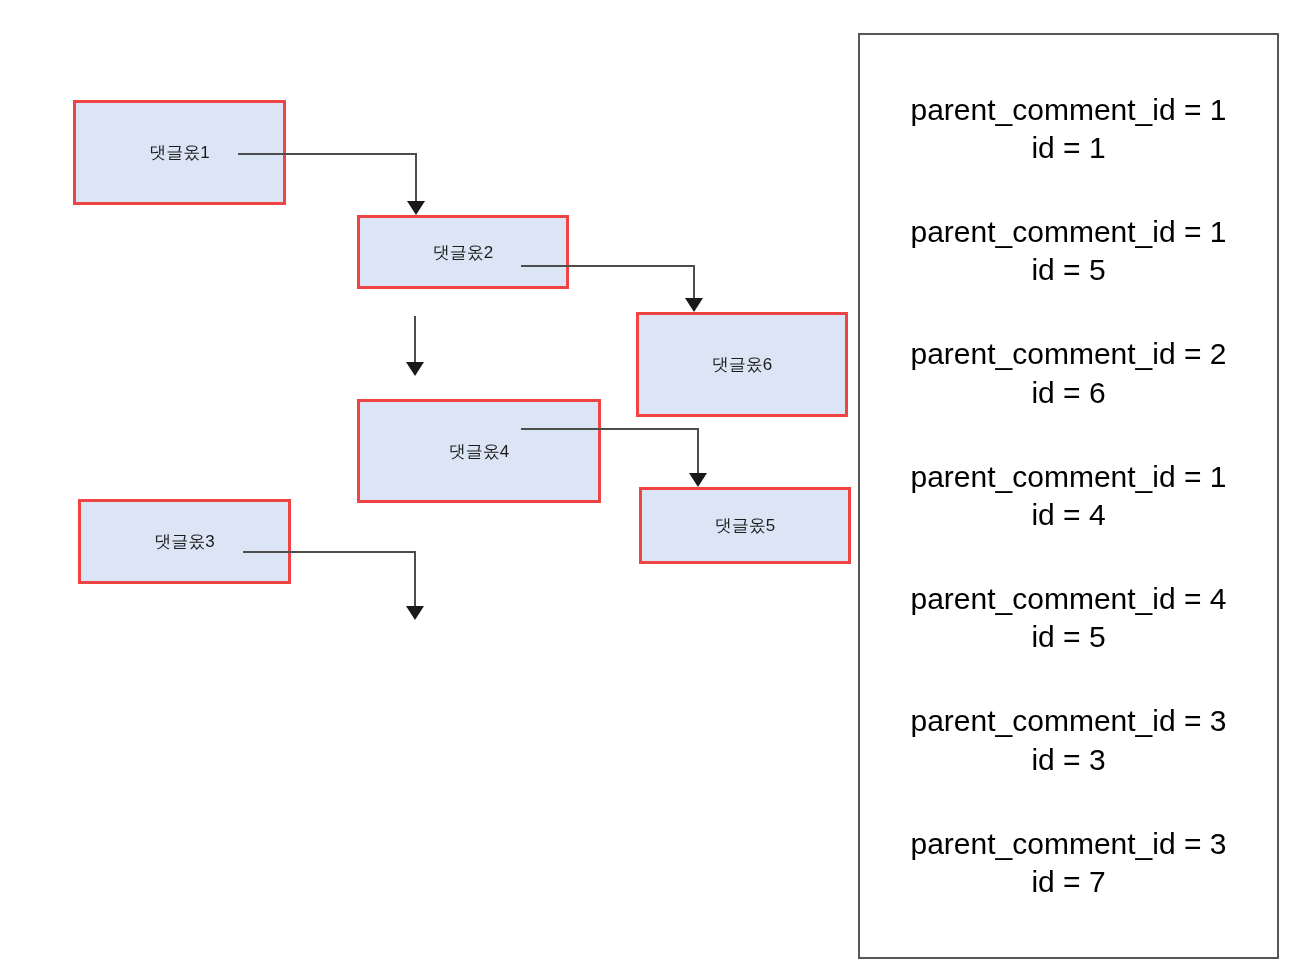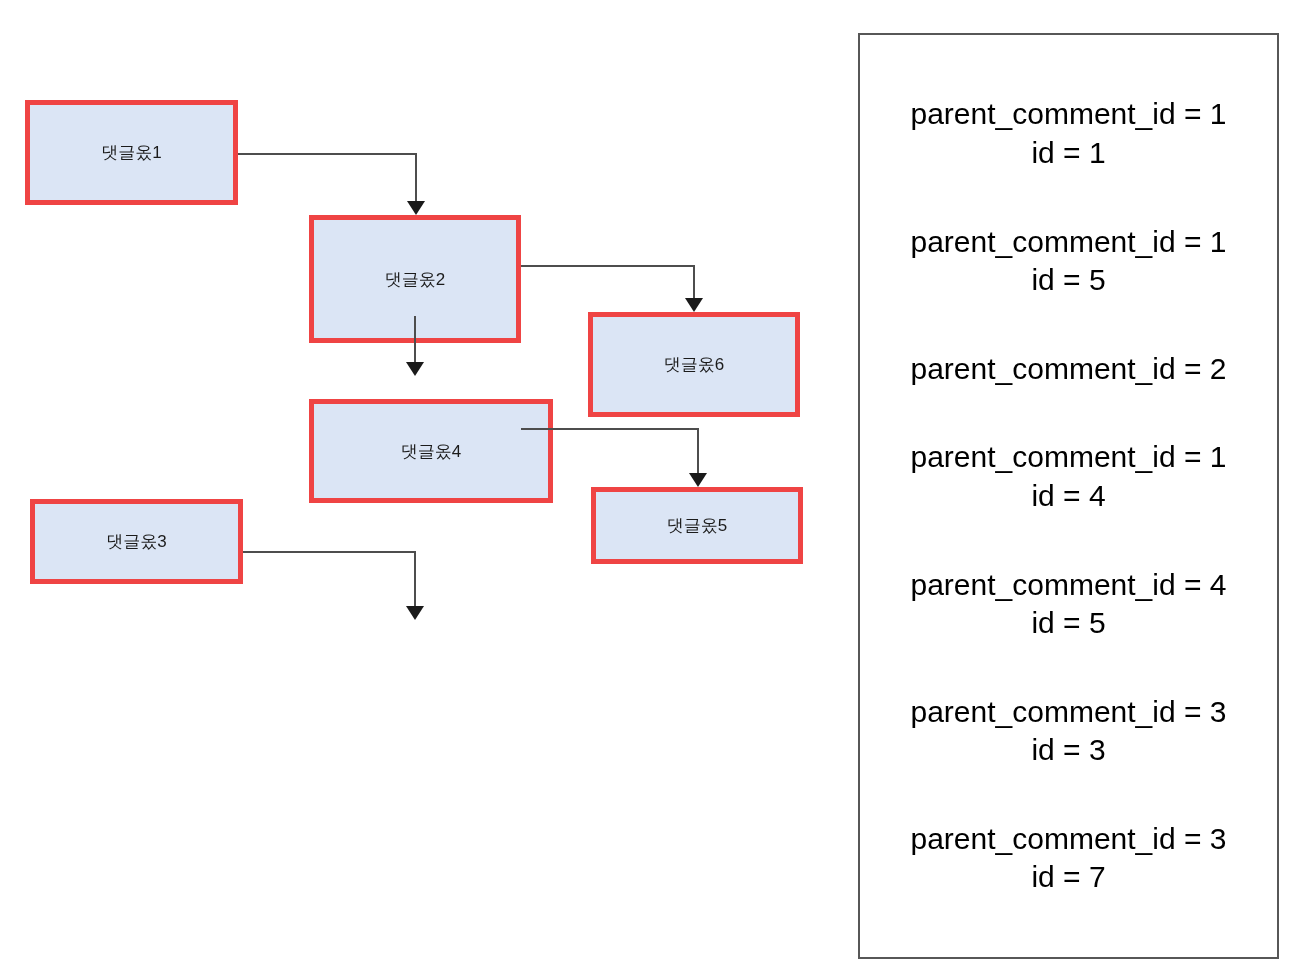--- a/index.html
+++ b/index.html
@@ -16,24 +16,25 @@
     height: 972px;
     background: #ffffff;
     overflow: hidden;
   }
 
   
   .node {
     position: absolute;
     box-sizing: border-box;
     background: #dbe5f5;
-    border: 5px solid #ef4444;
+    border: 3px solid #ef4444;
     display: flex;
     align-items: center;
     justify-content: center;
+    margin-left: 48px;
   }
   .node-label {
     font-family: "Liberation Sans", sans-serif;
     font-size: 17px;
     color: #1b1b1b;
     line-height: 1;
     letter-spacing: 0px;
     white-space: nowrap;
   }
 
@@ -87,21 +88,21 @@
 </style>
 </head>
 <body>
 
 <div id="canvas">
 
   <div class="node" style="left:25px; top:100px; width:213px; height:105px;">
     <span class="node-label">댓글옸1</span>
   </div>
 
-  <div class="node" style="left:309px; top:215px; width:212px; height:128px;">
+  <div class="node" style="left:309px; top:215px; width:212px; height:74px;">
     <span class="node-label">댓글옸2</span>
   </div>
 
   <div class="node" style="left:588px; top:312px; width:212px; height:105px;">
     <span class="node-label">댓글옸6</span>
   </div>
 
   <div class="node" style="left:309px; top:399px; width:244px; height:104px;">
     <span class="node-label">댓글옸4</span>
   </div>
@@ -142,20 +143,21 @@
     <div class="legend-entry">
       <span class="line">parent_comment_id = 1</span>
       <span class="line">id = 1</span>
     </div>
     <div class="legend-entry">
       <span class="line">parent_comment_id = 1</span>
       <span class="line">id = 5</span>
     </div>
     <div class="legend-entry">
       <span class="line">parent_comment_id = 2</span>
+      <span class="line">id = 6</span>
     </div>
     <div class="legend-entry">
       <span class="line">parent_comment_id = 1</span>
       <span class="line">id = 4</span>
     </div>
     <div class="legend-entry">
       <span class="line">parent_comment_id = 4</span>
       <span class="line">id = 5</span>
     </div>
     <div class="legend-entry">

